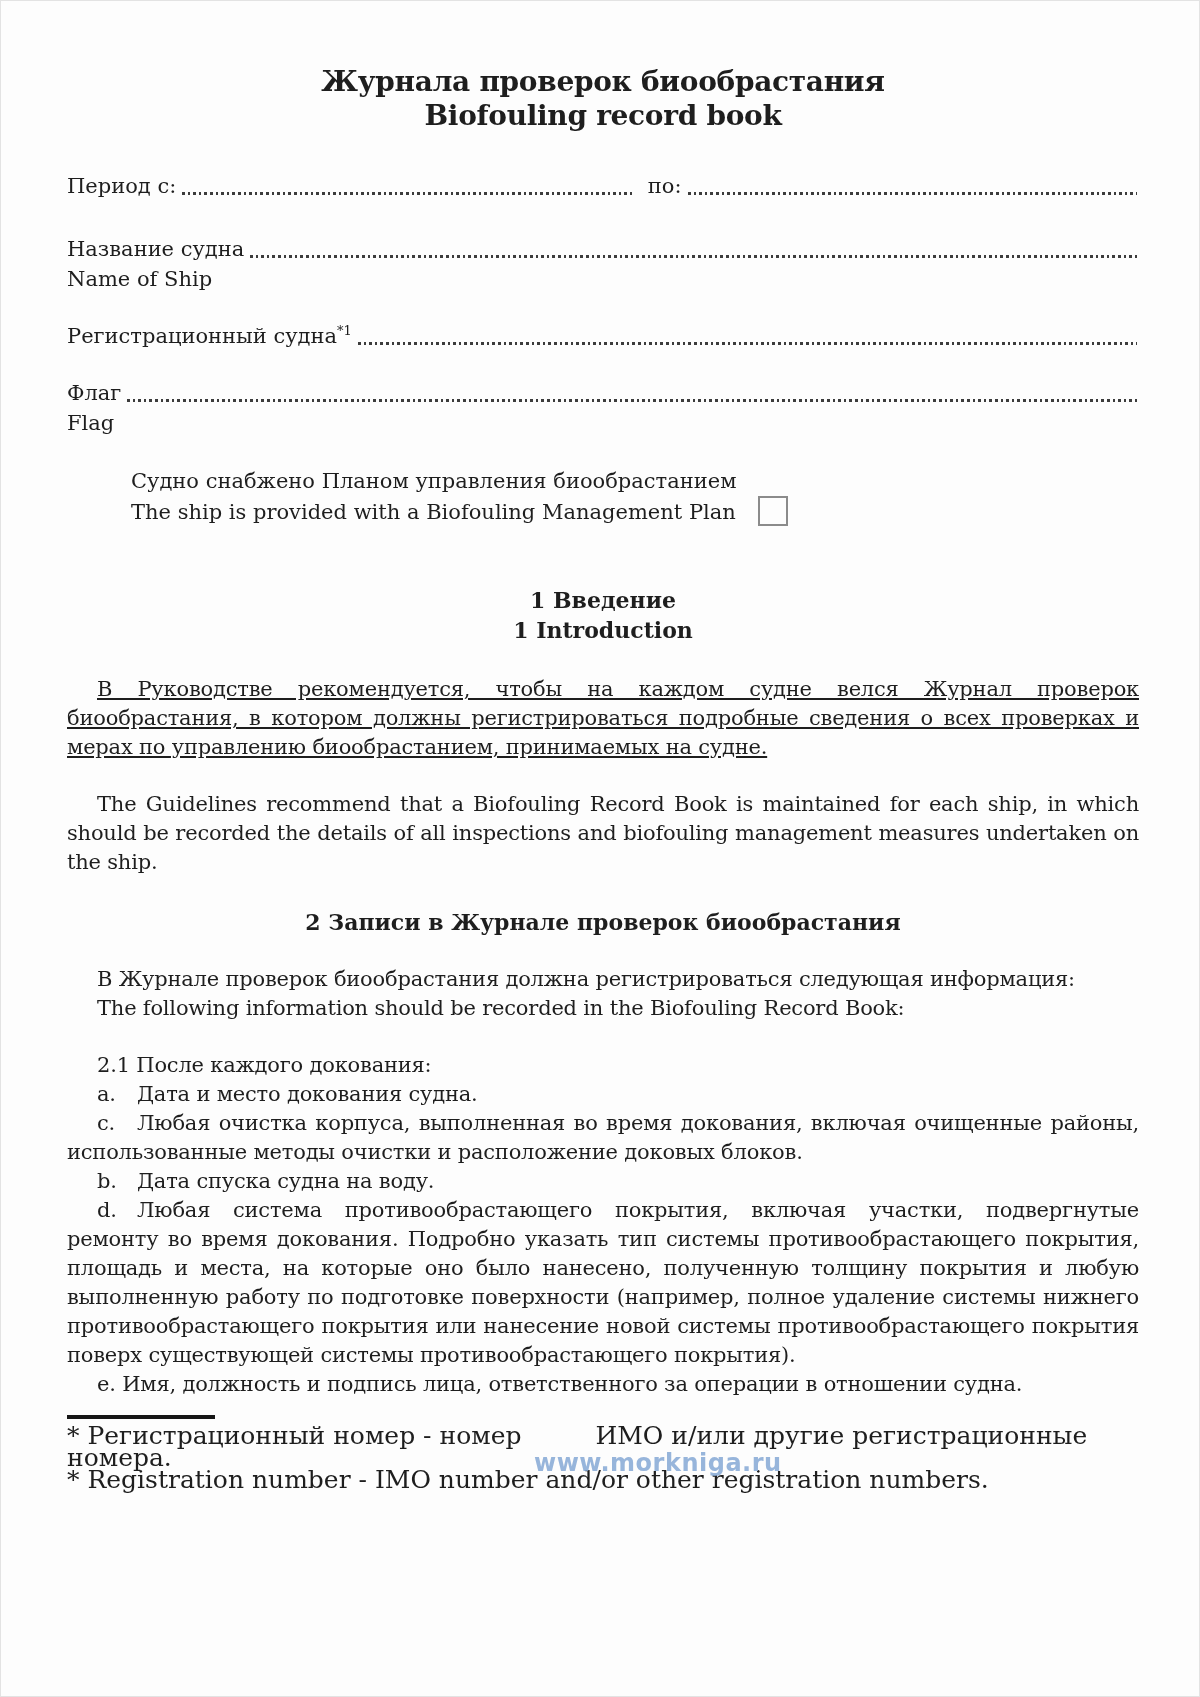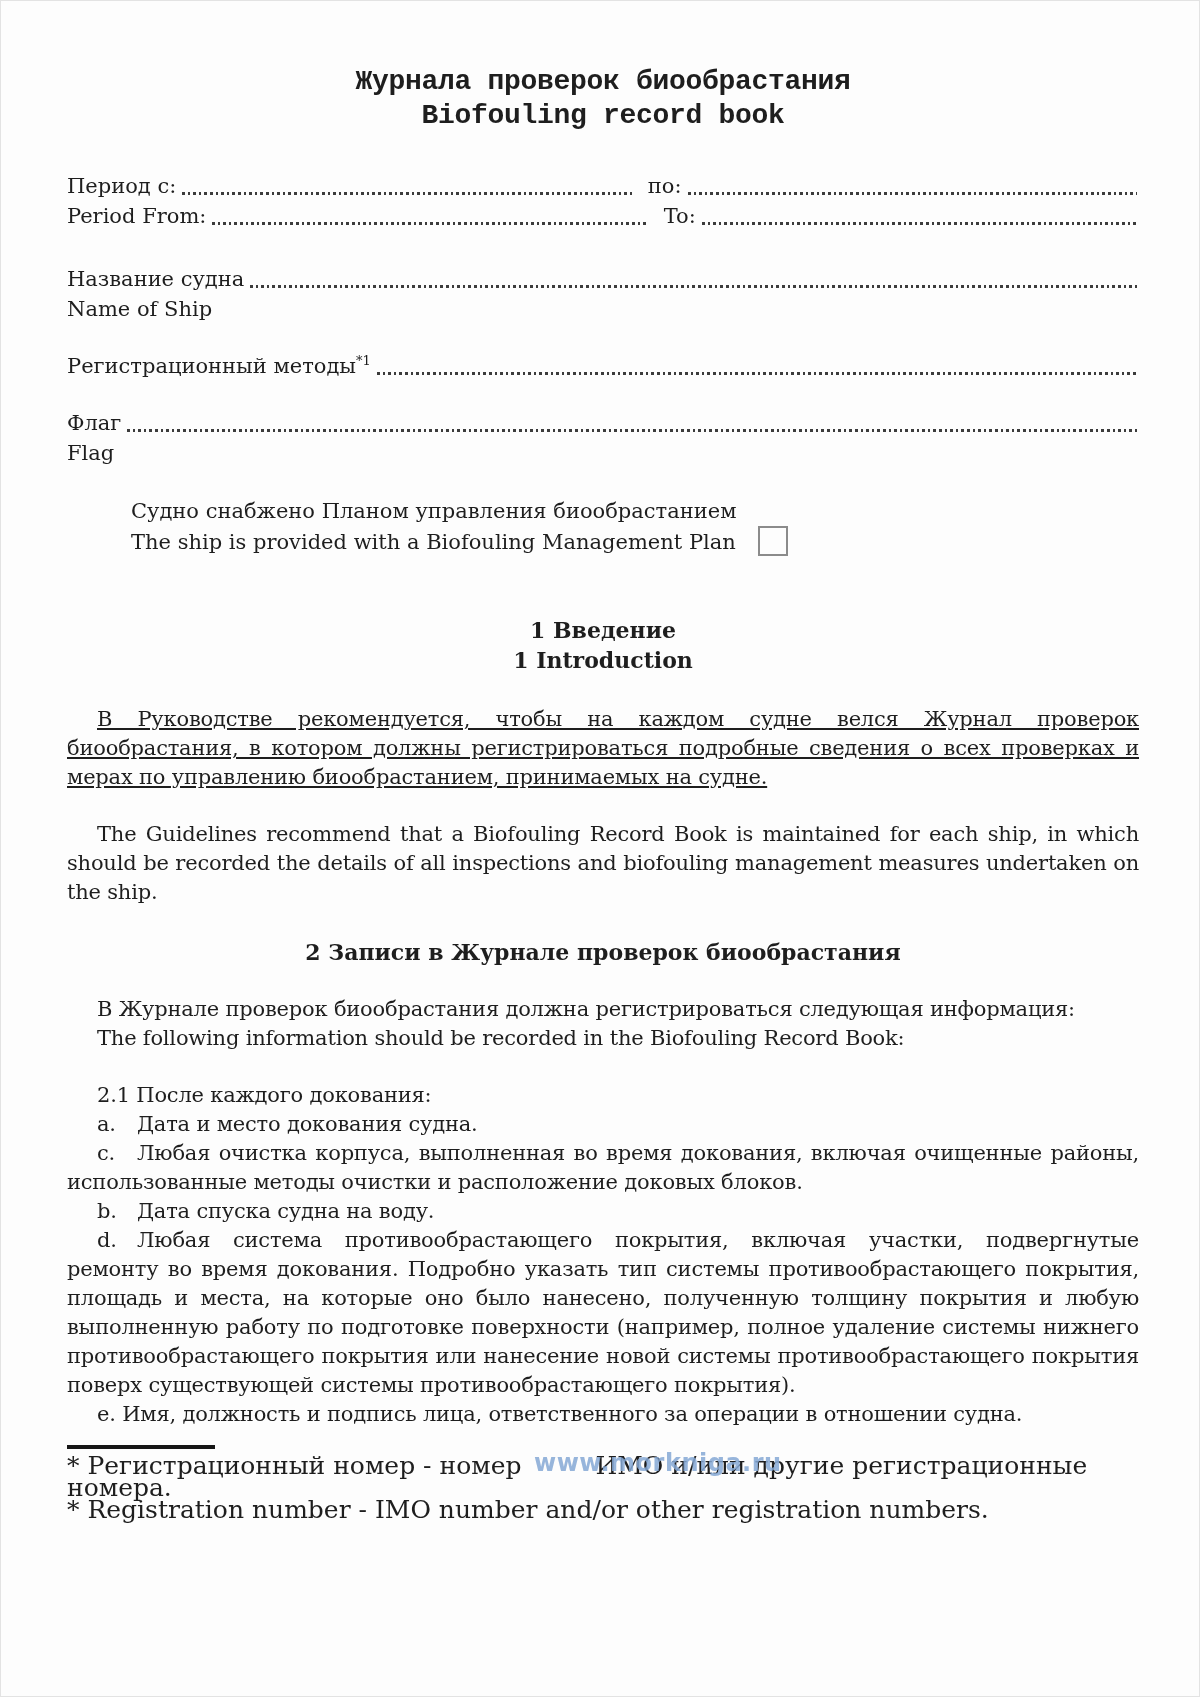--- a/index.html
+++ b/index.html
@@ -9,21 +9,21 @@
     margin:0 auto;
     background:#fdfdfd;
     box-sizing:border-box;
     padding:64px 60px 0 66px;
     font-family:"DejaVu Serif","Liberation Serif",serif;
     color:#1e1e1e;
     overflow:hidden;
     border:1px solid #e3e3e3;
   }
   .title-block { text-align:center; font-weight:bold; font-size:28px; line-height:34px; }
-  .title-line { letter-spacing:-0.3px;font-family:Liberation Mono, monospace; }
+  .title-line { letter-spacing:-0.3px; }
 
   .field-block { font-size:21px; line-height:30px; }
   .fb-period { margin-top:38px; }
   .fb-name   { margin-top:33px; }
   .fb-reg, .fb-tonnage, .fb-flag { margin-top:27px; }
 
   .dotted-row { display:flex; align-items:flex-start; }
   .dotted-row .lbl { white-space:nowrap; padding-right:4px; }
   .dotted-row .lbl2 { white-space:nowrap; padding:0 4px 0 14px; }
   .leader {
@@ -78,39 +78,33 @@
     <div class="title-line">Biofouling record book</div>
   </div>
 
   <div class="field-block fb-period">
     <div class="dotted-row">
       <span class="lbl">Период с:</span>
       <span class="leader"></span>
       <span class="lbl2">по:</span>
       <span class="leader"></span>
     </div>
-    <div class="dotted-row">
-      <span class="lbl">Period From:</span>
-      <span class="leader"></span>
-      <span class="lbl2">To:</span>
-      <span class="leader"></span>
-    </div>
   </div>
 
   <div class="field-block fb-name">
     <div class="dotted-row">
       <span class="lbl">Название судна</span>
       <span class="leader"></span>
     </div>
     <div>Name of Ship</div>
   </div>
 
   <div class="field-block fb-reg">
     <div class="dotted-row">
-      <span class="lbl"><span>Регистрационный методы</span><span class="sup">*1</span></span>
+      <span class="lbl"><span>Регистрационный судна</span><span class="sup">*1</span></span>
       <span class="leader"></span>
     </div>
   </div>
 
 
   <div class="field-block fb-flag">
     <div class="dotted-row">
       <span class="lbl">Флаг</span>
       <span class="leader"></span>
     </div>

